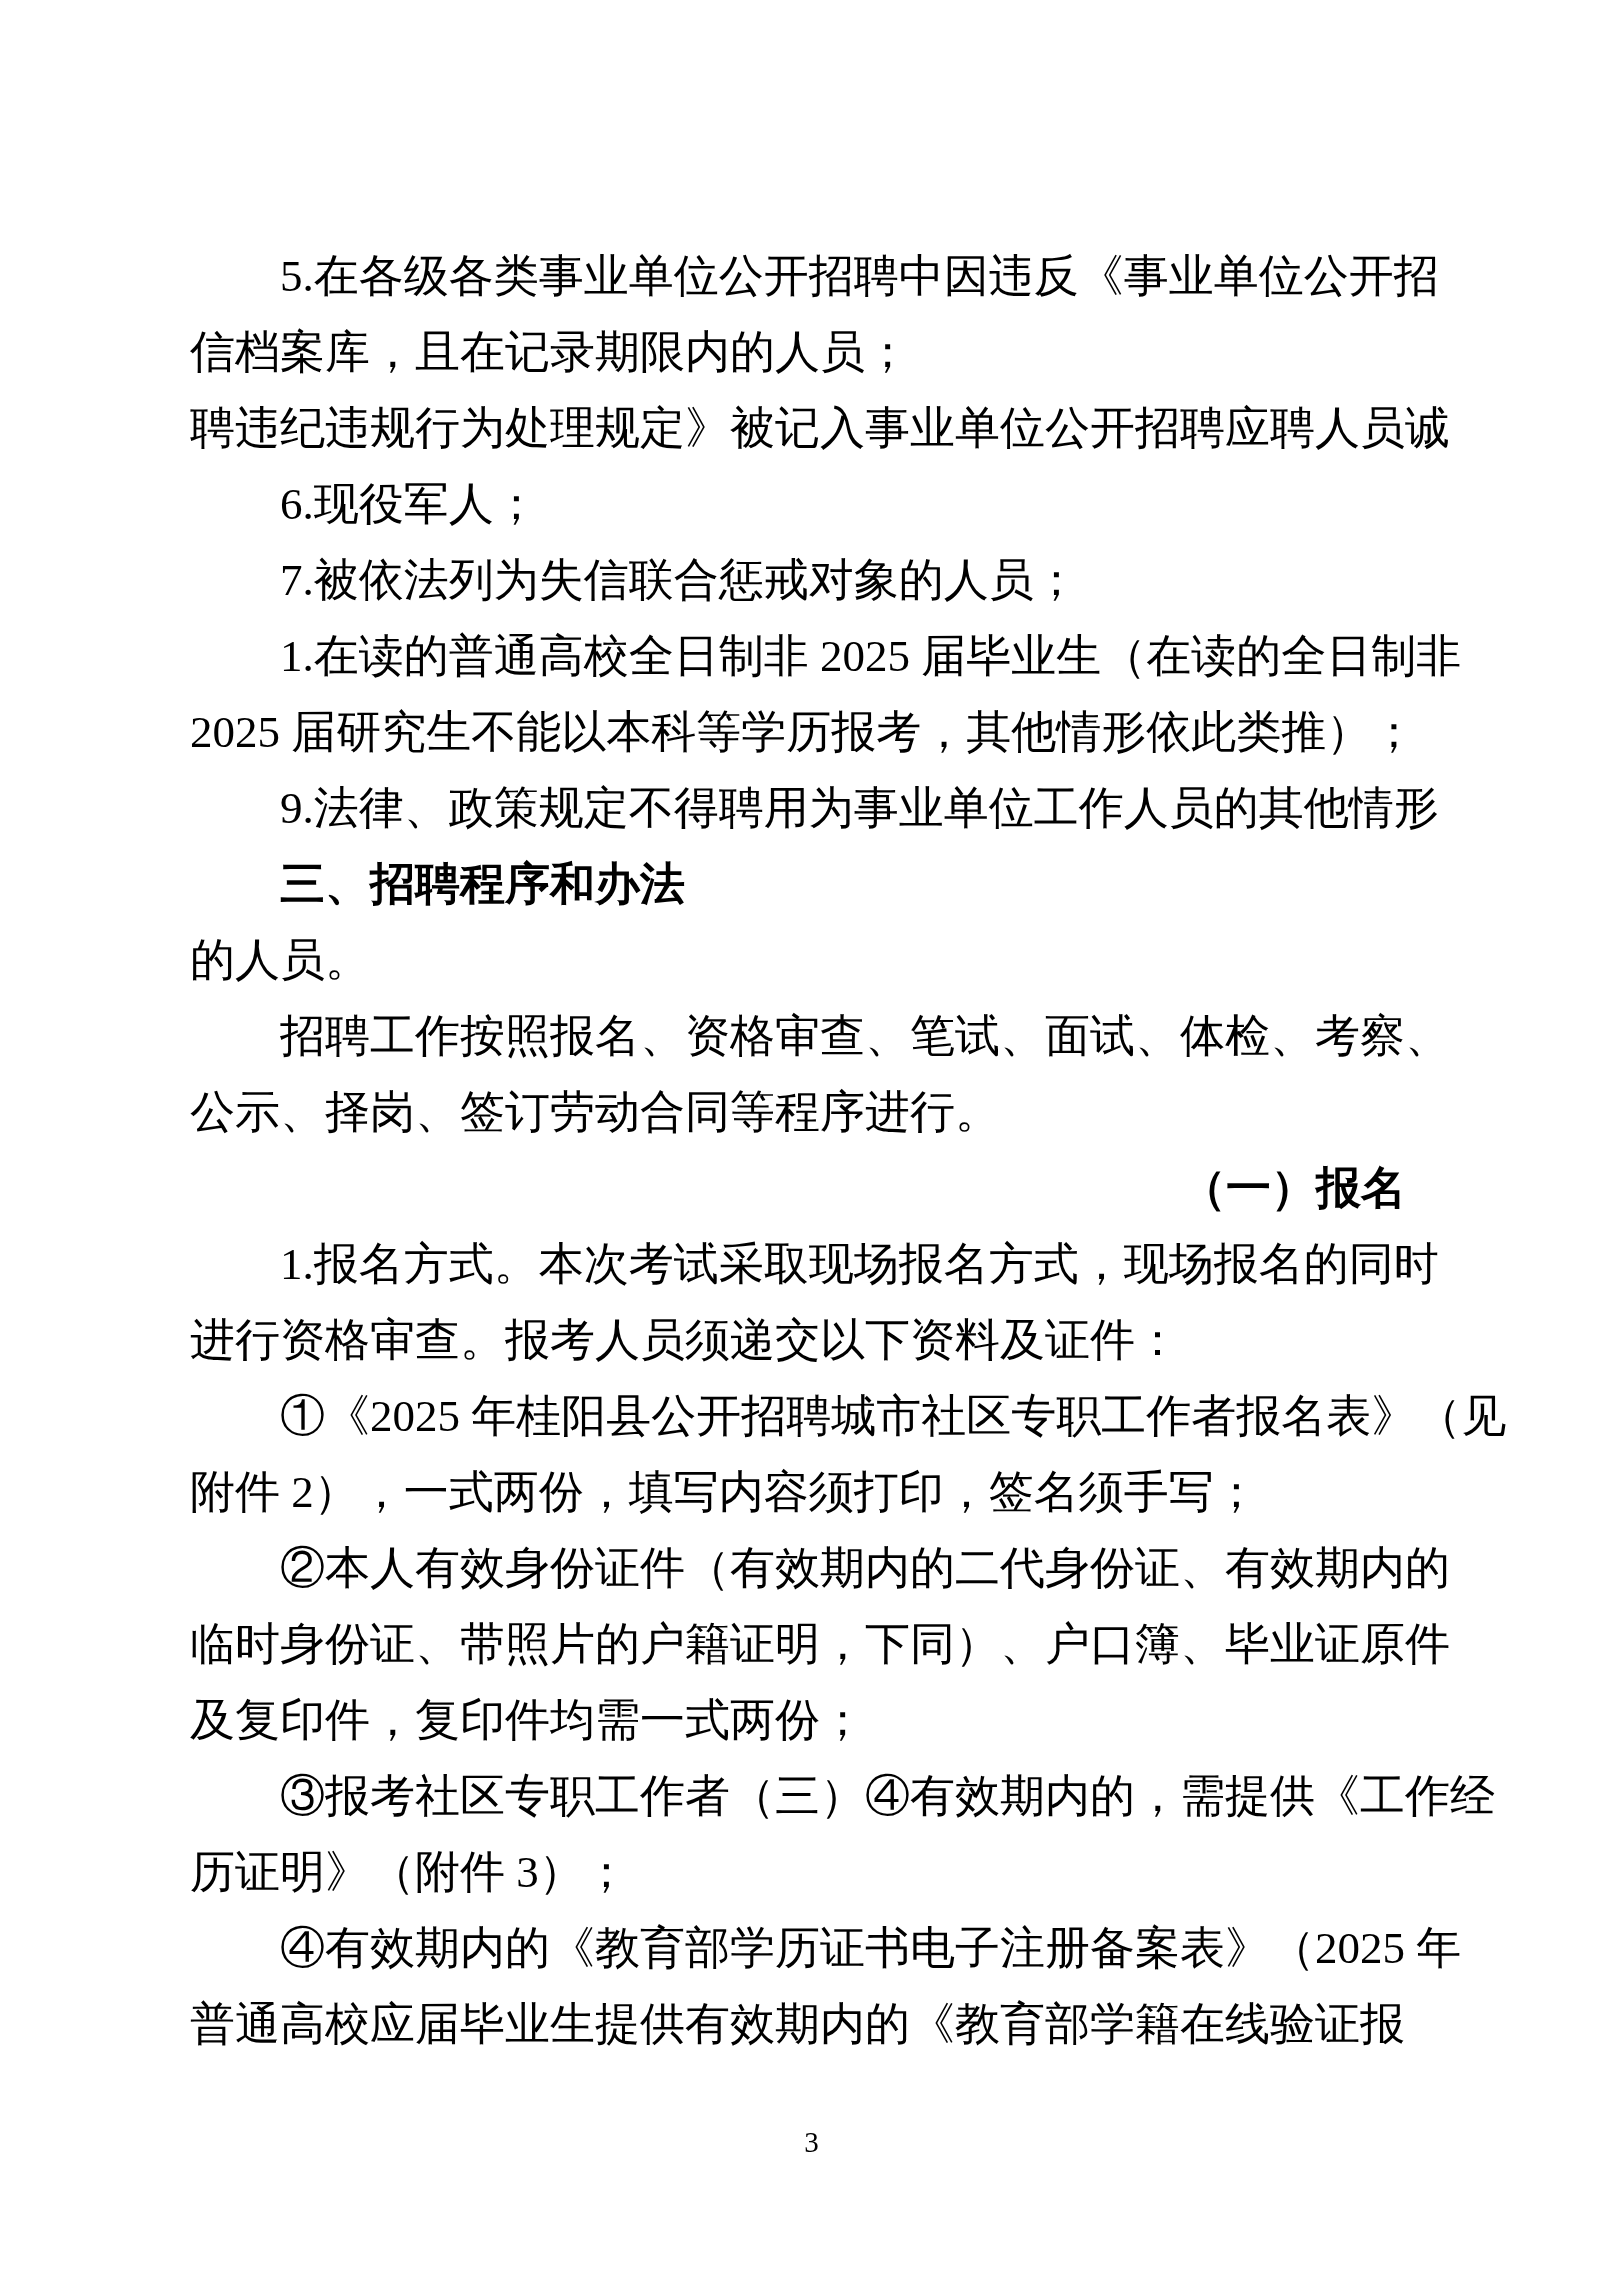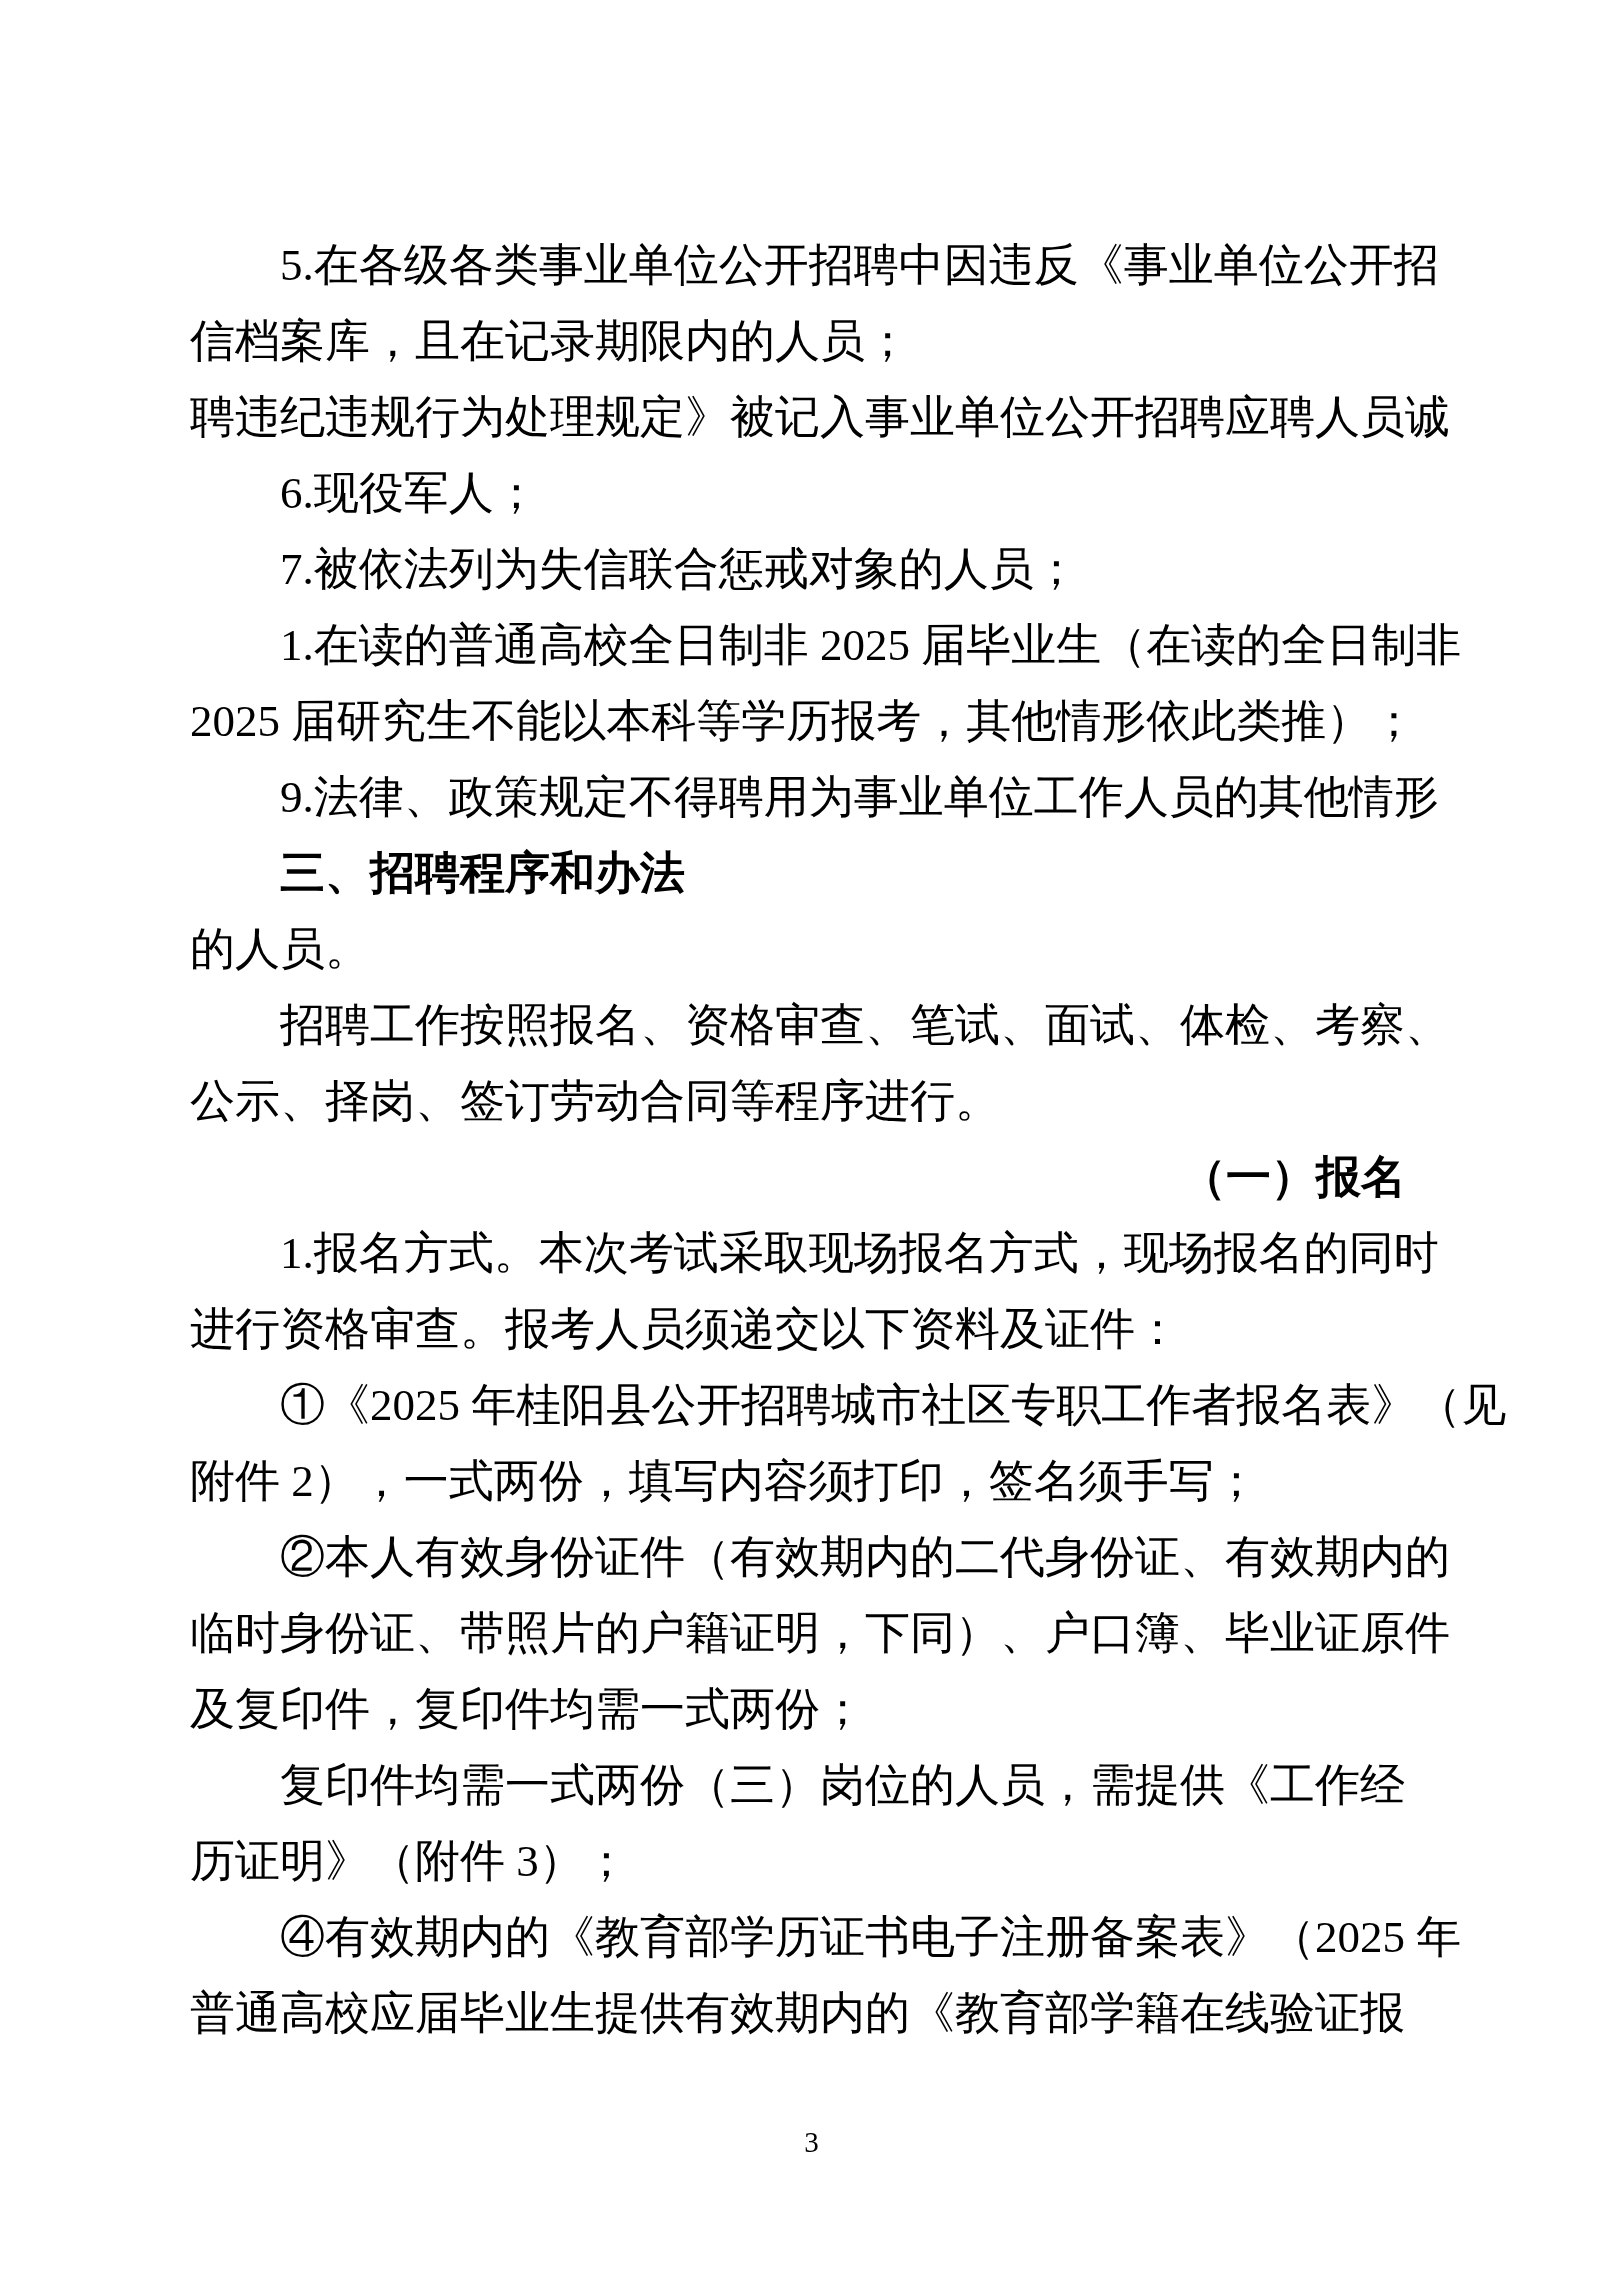--- a/index.html
+++ b/index.html
@@ -12,21 +12,21 @@
     width: 1623px;
     height: 2295px;
     background: #ffffff;
     color: #000000;
     overflow: hidden;
     font-family: "Liberation Serif", serif;
   }
   .content {
     position: absolute;
     left: 190px;
-    top: 227px;
+    top: 238px;
     width: 1216px;
   }
   .line {
     display: block;
     height: 76px;
     line-height: 76px;
     font-size: 45px;
     white-space: nowrap;
     letter-spacing: 0;
     font-family: "Liberation Serif", serif;
@@ -77,21 +77,21 @@
       <div class="line body indent">招聘工作按照报名、资格审查、笔试、面试、体检、考察、</div>
       <div class="line body">公示、择岗、签订劳动合同等程序进行。</div>
       <div class="line kai indent">（一）报名</div>
       <div class="line body indent">1.报名方式。本次考试采取现场报名方式，现场报名的同时</div>
       <div class="line body">进行资格审查。报考人员须递交以下资料及证件：</div>
       <div class="line body indent">①《2025 年桂阳县公开招聘城市社区专职工作者报名表》（见</div>
       <div class="line body">附件 2），一式两份，填写内容须打印，签名须手写；</div>
       <div class="line body indent">②本人有效身份证件（有效期内的二代身份证、有效期内的</div>
       <div class="line body">临时身份证、带照片的户籍证明，下同）、户口簿、毕业证原件</div>
       <div class="line body">及复印件，复印件均需一式两份；</div>
-      <div class="line body indent">复印件均需一式两份（三）岗位的人员，需提供《工作经</div>
+      <div class="line body indent">③报考社区专职工作者（三）④有效期内的，需提供《工作经</div>
       <div class="line body">历证明》（附件 3）；</div>
       <div class="line body indent">④有效期内的《教育部学历证书电子注册备案表》（2025 年</div>
       <div class="line body">普通高校应届毕业生提供有效期内的《教育部学籍在线验证报</div>
     </div>
 
   <div class="footer">
     <span>3</span>
   </div>
 
 </div>

